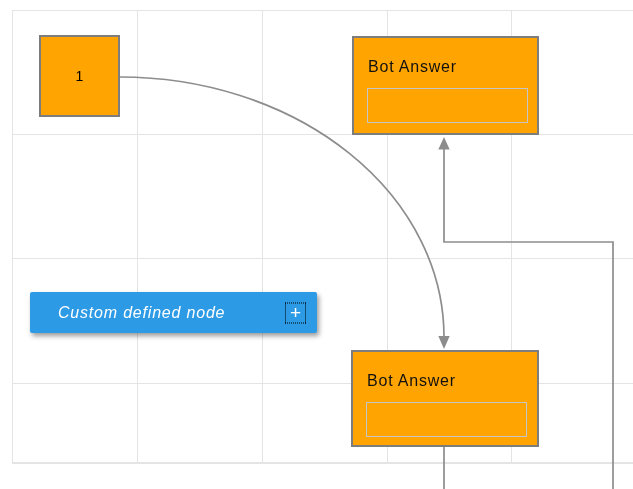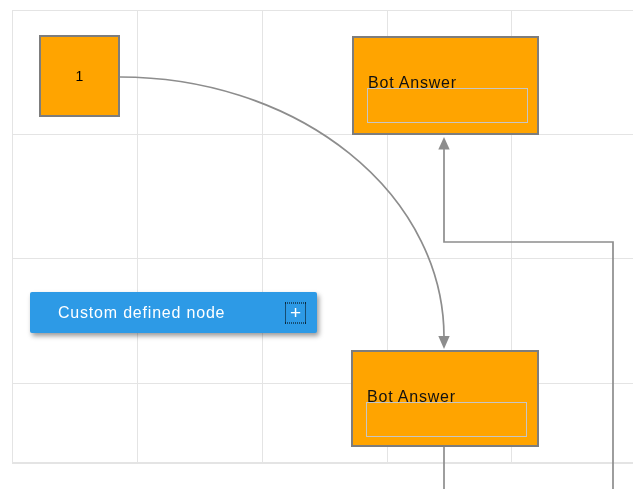--- a/index.html
+++ b/index.html
@@ -14,35 +14,35 @@
     font-size:14px;color:#000000;
   }
 
   .bot-node{
     background:#ffa400;border:2px solid #7d7d7d;
     color:#111111;
   }
   .bot-top{left:352px;top:36px;width:187px;height:99px;}
   .bot-bottom{left:351px;top:350px;width:188px;height:97px;}
   .bot-title{
-    margin:36px 0 0 14px;font-size:16px;letter-spacing:0.8px;line-height:18px;
+    margin:20px 0 0 14px;font-size:16px;letter-spacing:0.8px;line-height:18px;
   }
   .bot-field{
     position:absolute;left:13px;top:50px;width:161px;height:35px;
     border:1px solid #c6c6c6;box-sizing:border-box;background:transparent;
     font-size:14px;color:#111;
   }
 
   .custom-node{
     left:30px;top:292px;width:287px;height:41px;
     background:#2d9ae6;border-radius:2px;
     box-shadow:2px 3px 5px rgba(0,0,0,0.40);
     display:flex;align-items:center;color:#ffffff;
   }
-  .custom-label{margin-left:28px;font-size:16px;letter-spacing:0.8px;}
+  .custom-label{margin-left:28px;font-size:16px;letter-spacing:0.8px;font-style:italic;}
   .add-port{
     position:absolute;right:11px;top:50%;transform:translateY(-50%);
     width:21px;height:21px;border:1px dotted #000000;
     display:flex;align-items:center;justify-content:center;box-sizing:border-box;
   }
   .plus{font-size:19px;line-height:17px;color:#ffffff;margin-top:-1px;}
 </style>
 </head>
 <body>
 

